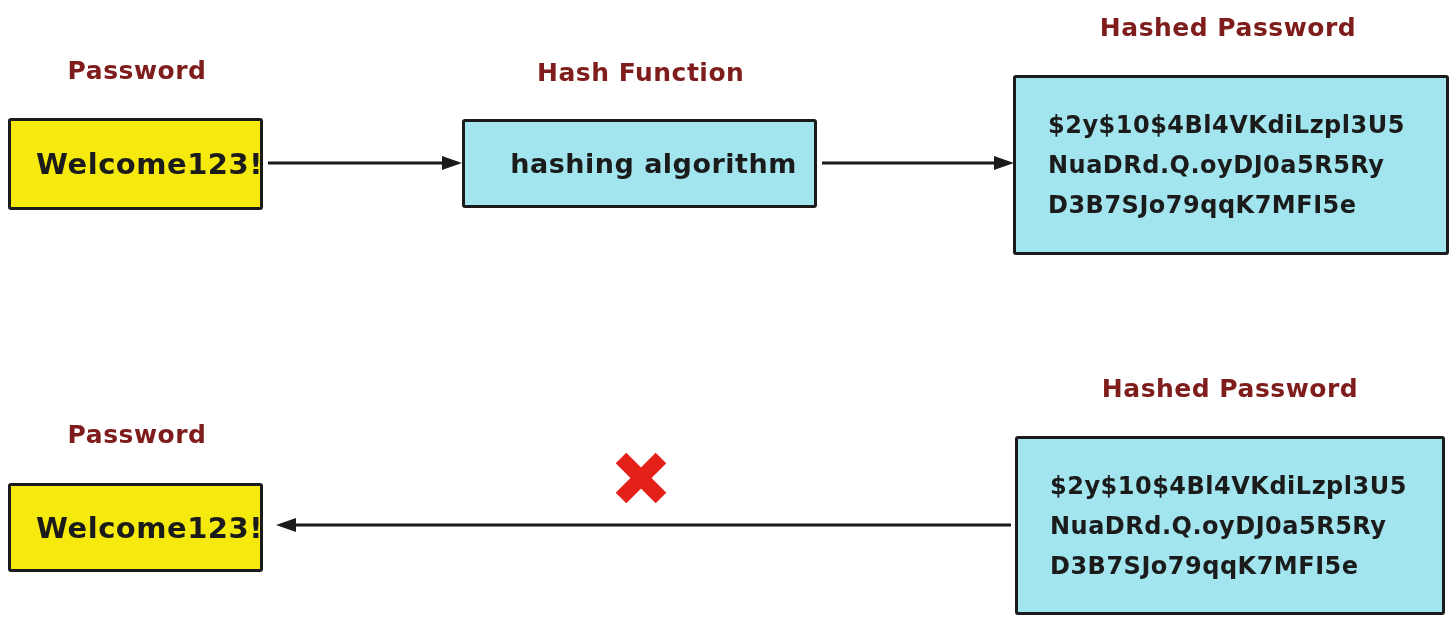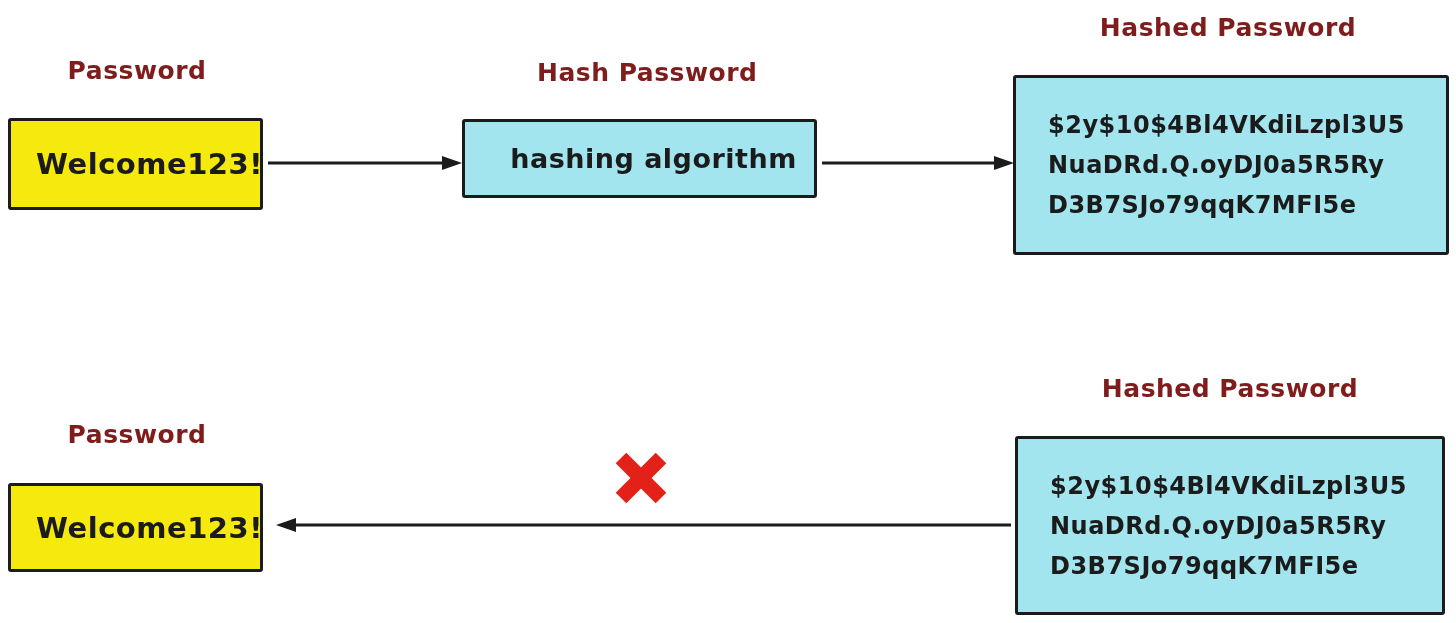--- a/index.html
+++ b/index.html
@@ -71,23 +71,23 @@
 
   <div class="box yellow" style="left:8px; top:118px; width:255px; height:92px;">
     <span class="box-text" style="font-size:29px;">Welcome123!</span>
   </div>
 
   <svg class="arrow" style="left:266px; top:154px;" width="196" height="18" viewBox="0 0 196 18">
     <line x1="2" y1="9" x2="178" y2="9" stroke="#1b1b1b" stroke-width="3"></line>
     <polygon points="176,2 196,9 176,16" fill="#1b1b1b"></polygon>
   </svg>
 
-  <div class="label" style="left:537px; top:58px; width:200px;">Hash Password</div>
+  <div class="label" style="left:537px; top:58px; width:200px;">Hash Function</div>
 
-  <div class="box cyan" style="left:462px; top:119px; width:355px; height:79px;">
+  <div class="box cyan" style="left:462px; top:119px; width:355px; height:89px;">
     <span class="box-text">hashing algorithm</span>
   </div>
 
   <svg class="arrow" style="left:820px; top:154px;" width="194" height="18" viewBox="0 0 194 18">
     <line x1="2" y1="9" x2="176" y2="9" stroke="#1b1b1b" stroke-width="3"></line>
     <polygon points="174,2 194,9 174,16" fill="#1b1b1b"></polygon>
   </svg>
 
   <div class="label" style="left:1098px; top:13px; width:260px;">Hashed Password</div>
 

